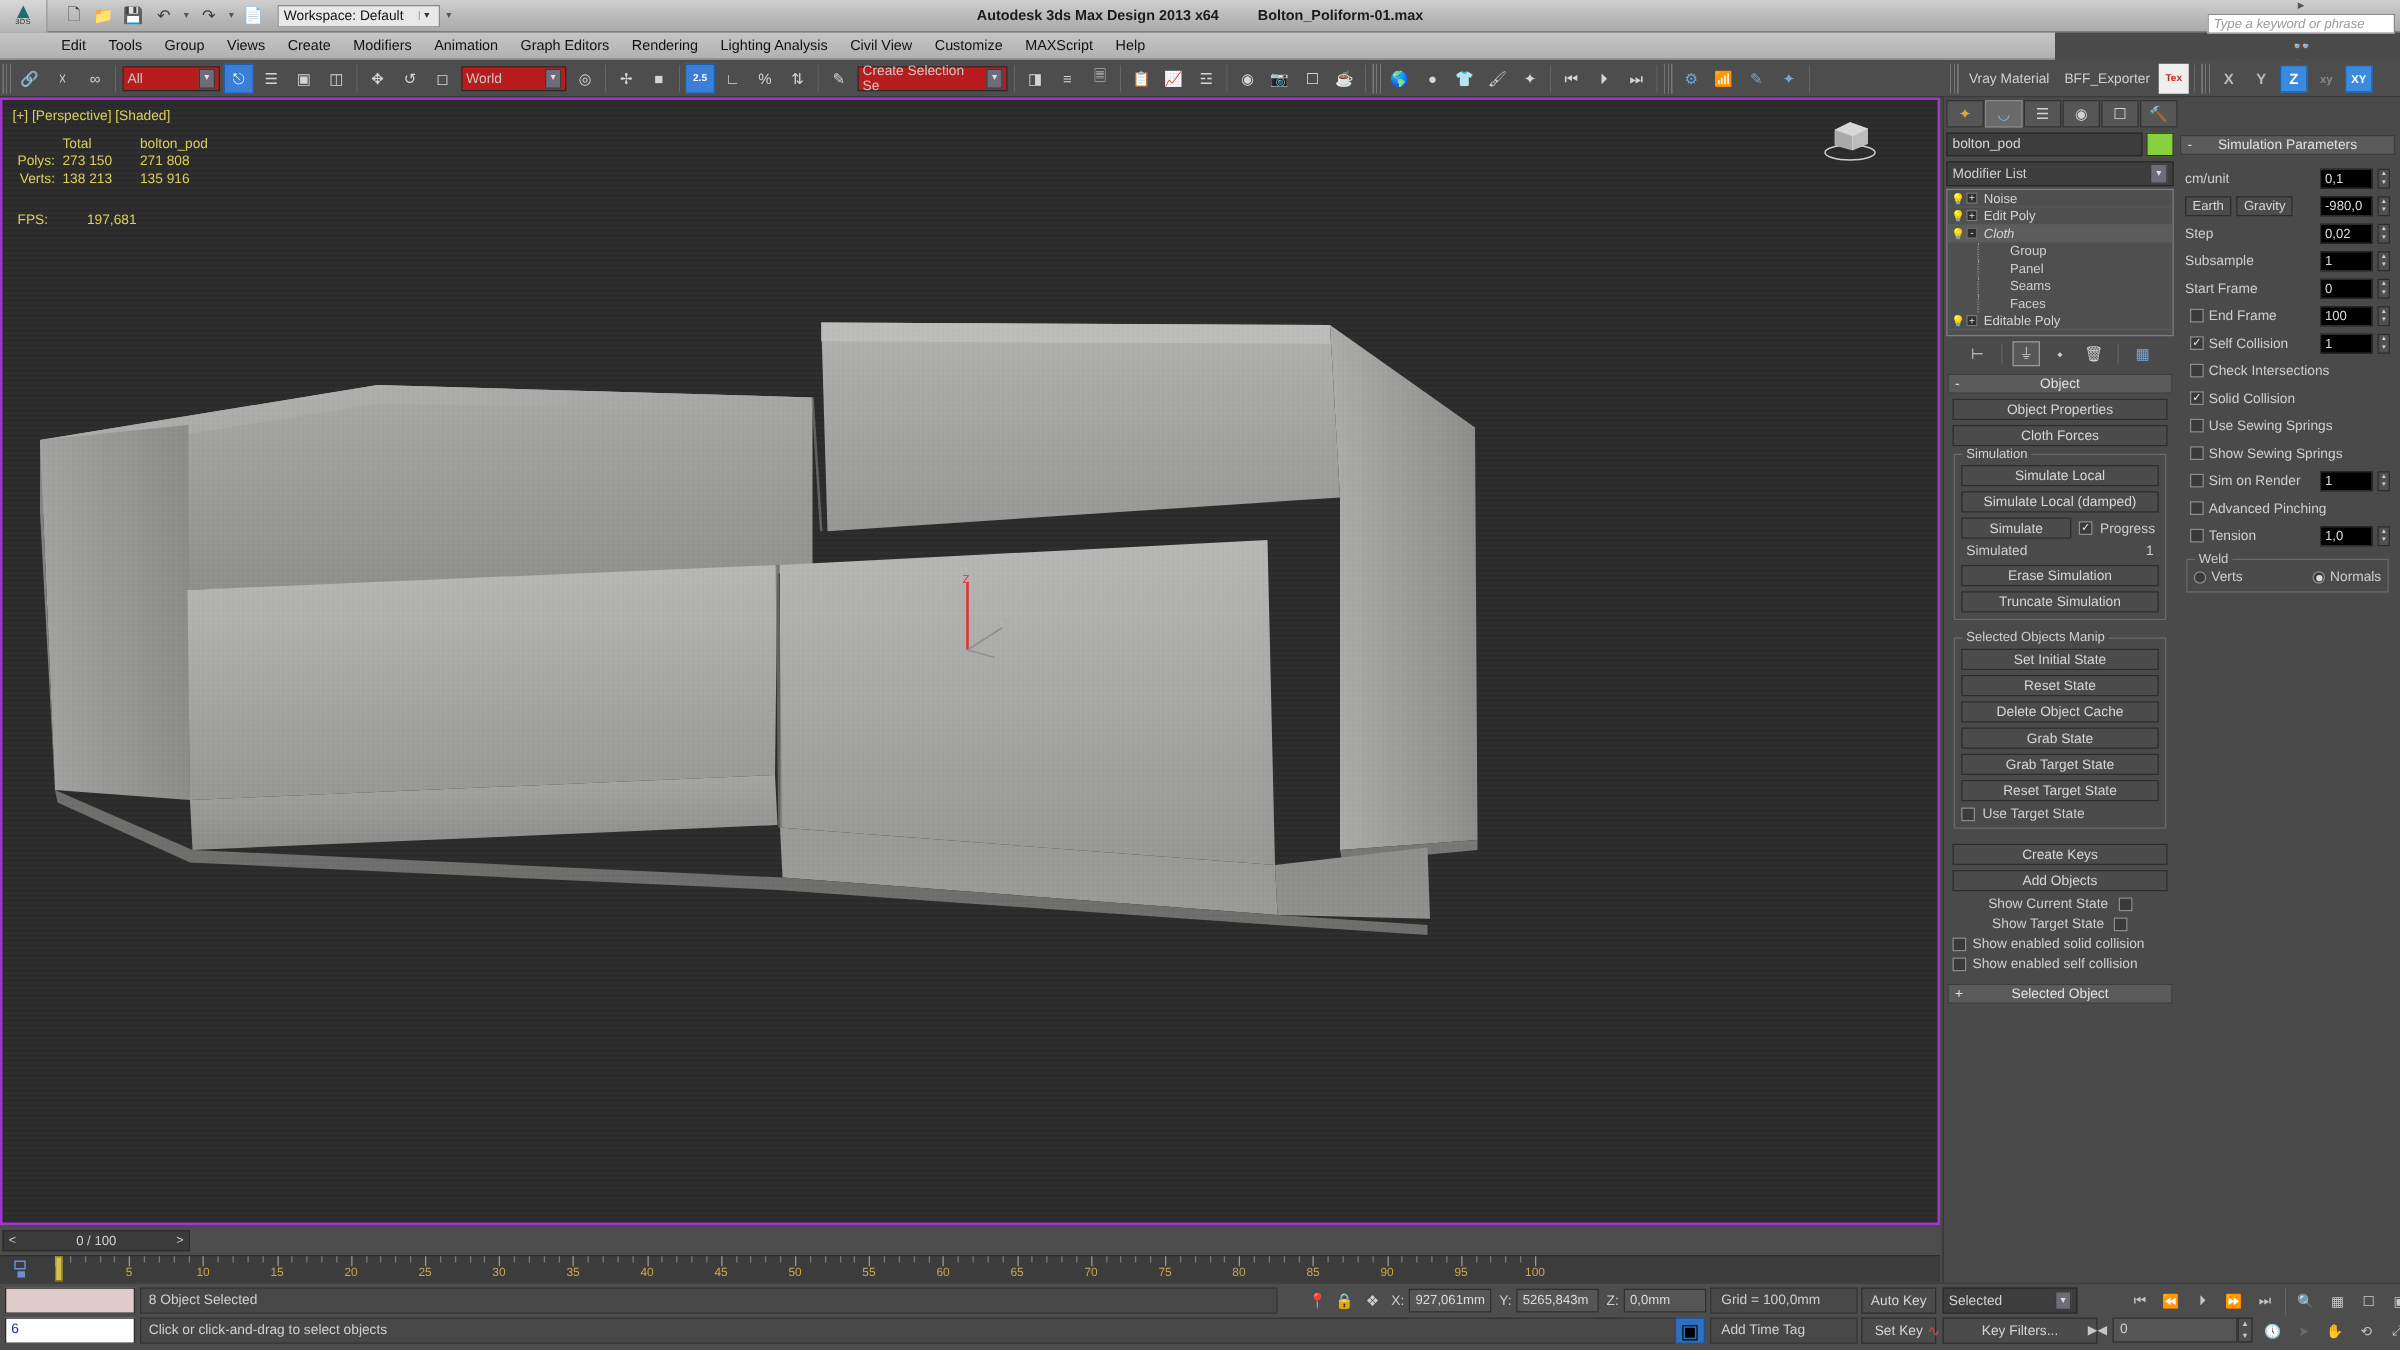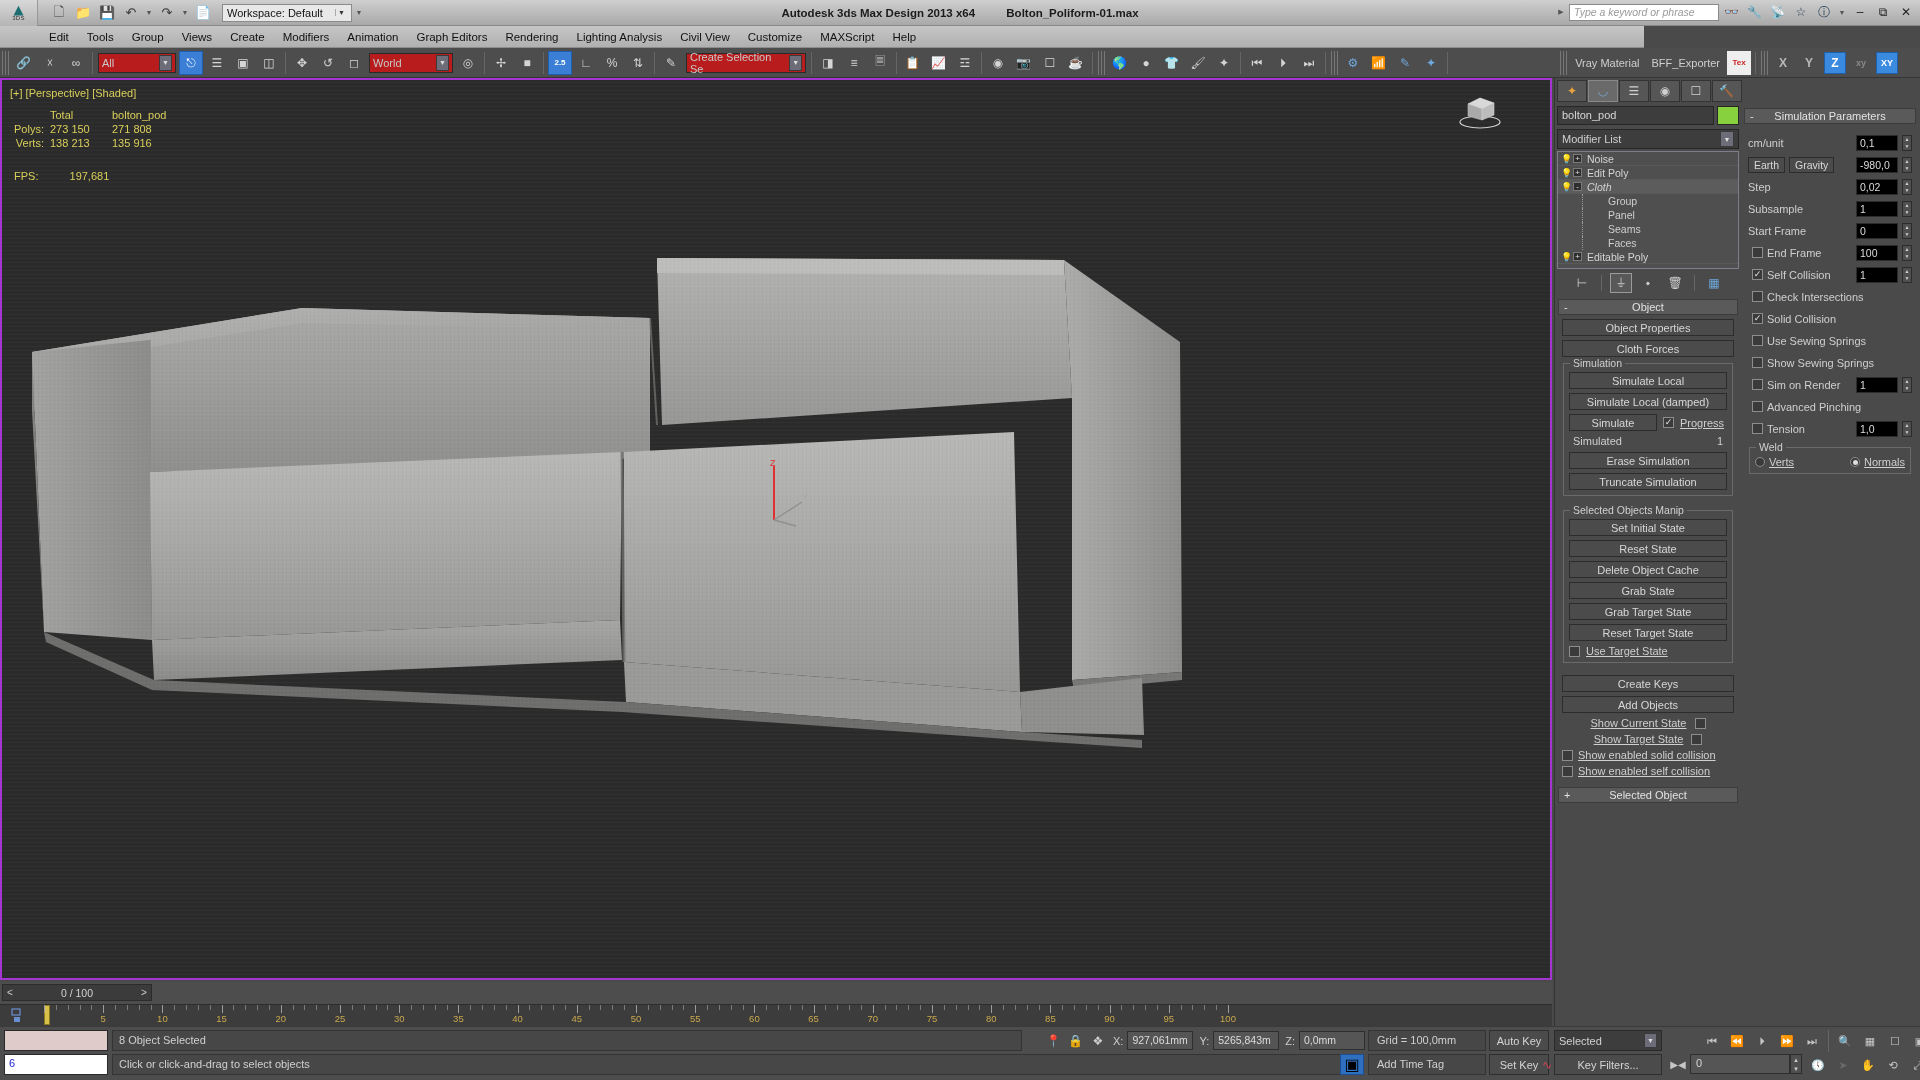--- a/index.html
+++ b/index.html
@@ -22,21 +22,21 @@
   .tbi.arr{ width:10px; font-size:7px; color:#555;}
   .wsbox{ margin-left:6px; height:18px; background:#e8e8e8; border:1px solid #8b8b8b;
     display:flex; align-items:center; padding:0 4px; font-size:11px; color:#111;
     min-width:130px; justify-content:space-between;}
   .wsbox .dd{ width:12px; text-align:center; font-size:7px; color:#333;
     border-left:1px solid #aaa; }
   .title-txt{ position:absolute; left:0; width:1920px; text-align:center; font-size:11.5px;
     font-weight:bold; color:#1b1b1b; pointer-events:none;}
   .title-txt span{ margin:0 14px; }
   .tr-zone{ position:absolute; right:4px; top:0; height:24px; display:flex;
-    align-items:center; gap:3px;}
+    align-items:center; gap:3px;flex-direction:column;}
   .srchbox{ width:150px; height:17px; background:#fff; border:1px solid #8a8a8a;
     font-size:10.5px; font-style:italic; color:#999; padding:1px 4px; display:flex;
     align-items:center;}
   .tri{ width:20px; height:20px; display:flex; align-items:center; justify-content:center;
     font-size:12px; color:#2a3f55;}
   .wbtn{ width:20px; height:18px; display:flex; align-items:center; justify-content:center;
     font-size:12px; color:#222; }
 
   
   .menubar{ position:absolute; left:0; top:26px; width:1644px; height:22px;
@@ -133,21 +133,21 @@
     background:#2f6fc0; border:1px solid #1c4f92; display:flex; align-items:center;
     justify-content:center;}
   .akbtn{ position:absolute; width:60px; height:21px; background:#4b4b4b;
     border:1px solid #2e2e2e; font-size:11px; color:#d5d5d5; display:flex;
     align-items:center; justify-content:center;}
   .selbox{ position:absolute; left:1554px; top:3px; width:108px; height:21px;
     background:#3d3d3d; border:1px solid #2a2a2a; font-size:11px; color:#d2d2d2;
     display:flex; align-items:center; padding:0 4px; justify-content:space-between;}
   .selbox .dd{ width:13px; height:15px; background:#6d6d7a; border:1px solid #3a3a3a;
     font-size:7px; color:#ddd; display:flex; align-items:center; justify-content:center;}
-  .kfbtn{ position:absolute; left:1554px; top:27px; width:108px; height:21px;
+  .kfbtn{ position:absolute; left:1554px; top:27px; width:124px; height:21px;
     background:#4b4b4b; border:1px solid #2e2e2e; font-size:11px; color:#d5d5d5;
     display:flex; align-items:center; justify-content:center;}
   .navb{ width:24px; height:22px; display:flex; align-items:center;
     justify-content:center; font-size:11px; color:#c6c6c6;}
   .spinfield{ position:absolute; left:1690px; top:27px; width:100px; height:20px;
     background:#555; border:1px solid #2e2e2e; font-size:11px; color:#d5d5d5;
     padding:2px 5px;}
 
   
   .cmdpanel{ position:absolute; left:1554px; top:78px; width:366px; height:948px;
@@ -192,21 +192,21 @@
     color:#d7d7d7; font-size:11px; display:flex; align-items:center;
     justify-content:center; margin-bottom:4px;}
   .grp{ border:1px solid #6a6a6a; margin:6px 1px 4px 1px; padding:8px 5px 5px 5px;
     position:relative;}
   .grp > .gtitle{ position:absolute; top:-7px; left:6px; background:#4a4a4a;
     font-size:10.5px; color:#d0d0d0; padding:0 3px;}
   .inline{ display:flex; align-items:center; gap:6px; margin-bottom:4px;}
   .chk{ width:11px; height:11px; background:#3a3a3a; border:1px solid #8d8d8d;
     display:flex; align-items:center; justify-content:center; font-size:9px;
     color:#e6e6e6; line-height:9px;}
-  .lblsm{ font-size:11px; color:#cfcfcf;text-decoration:underline;}
+  .lblsm{ font-size:11px; color:#cfcfcf;}
   .simrow{ display:flex; justify-content:space-between; font-size:11px;
     color:#cfcfcf; margin:2px 4px 5px 4px;}
 
   
   .cp-right{ position:absolute; left:186px; top:26px; width:178px;}
   .prow{ display:flex; align-items:center; justify-content:flex-end; gap:4px;
     margin-bottom:5px; height:17px;}
   .pname{ font-size:11px; color:#cfcfcf;}
   .pfield{ width:42px; height:16px; background:#000000; border:1px solid #2c2c2c;
     color:#dcdcdc; font-size:10.5px; padding:1px 3px;}

